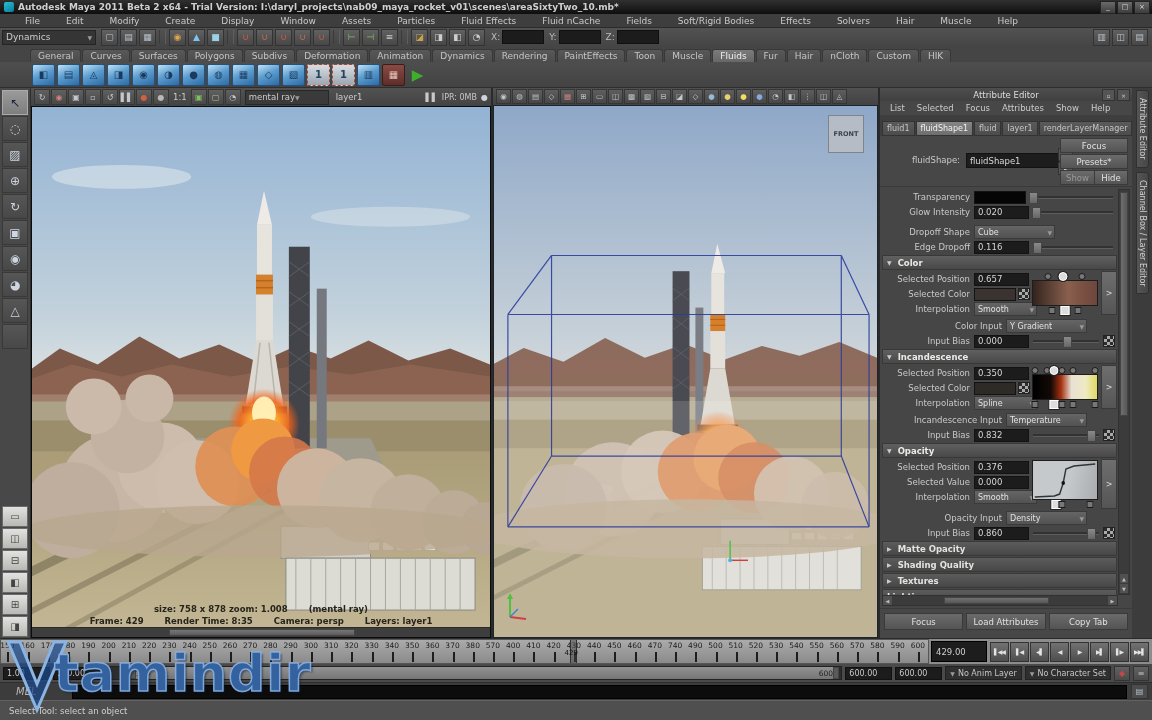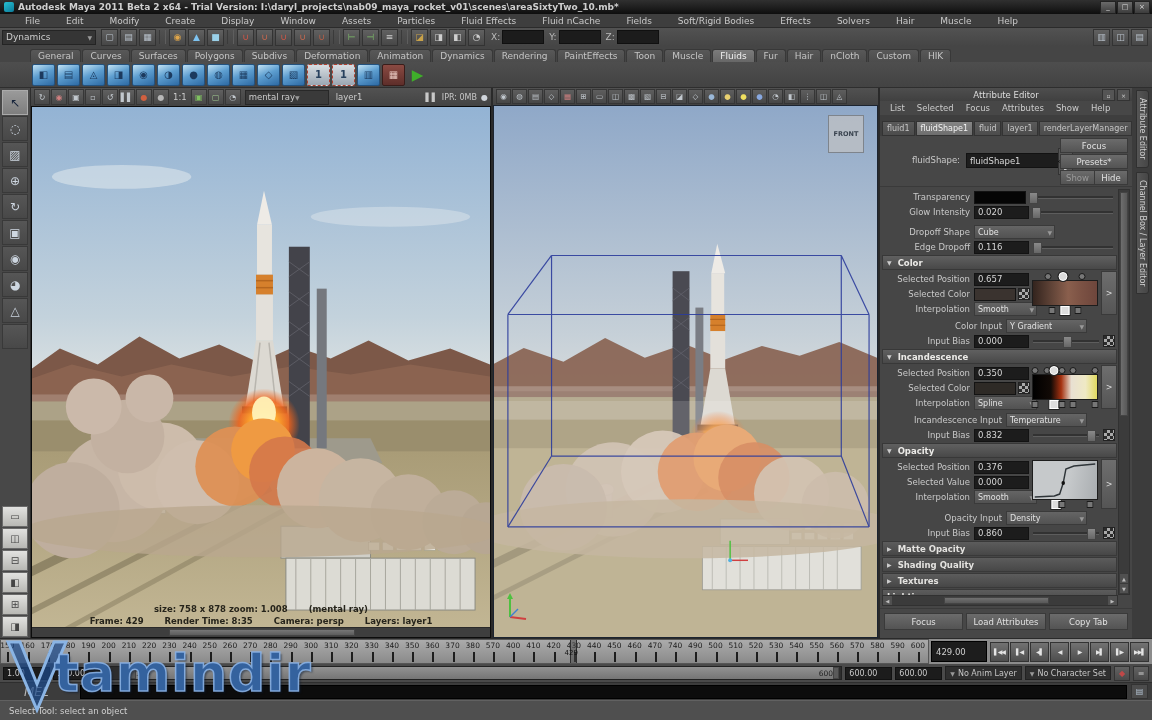--- a/index.html
+++ b/index.html
@@ -192,21 +192,21 @@
   .range-inner{position:absolute;left:3.5%;right:0.3%;top:0;bottom:0;background:linear-gradient(#929292,#757575);
                display:flex;align-items:center;justify-content:space-between;font-size:7.5px;color:#1e1e1e;padding:0 6px;}
   .range-handle{position:absolute;top:0;bottom:0;width:4px;background:#5a5a5a;border:1px solid #444;}
   .rr-dd{height:12px;background:#2f2f2f;border:1px solid #222;display:flex;align-items:center;gap:3px;
          padding:0 4px;font-size:8px;color:#c6c6c6;flex:none;}
   .rr-icon{width:14px;height:13px;background:linear-gradient(#626262,#4a4a4a);border:1px solid #333;color:#d66;
            font-size:8px;display:flex;align-items:center;justify-content:center;flex:none;}
 
   
   .mel-row{height:17px;background:#3c3c3c;display:flex;align-items:center;flex:none;border-top:1px solid #2e2e2e;}
-  .mel-label{width:56px;padding-left:24px;font-size:12px;color:#b8b8b8;flex:none;font-style:italic;}
+  .mel-label{width:56px;padding-left:16px;font-size:10px;color:#b8b8b8;flex:none;font-style:italic;}
   .mel-input{flex:1;height:12px;background:#0c0c0c;border:1px solid #000;}
   .mel-icon{width:15px;height:13px;margin:0 4px;background:#4c4c4c;border:1px solid #333;color:#bcd;font-size:8px;
             display:flex;align-items:center;justify-content:center;flex:none;}
   .help-row{height:19px;background:#4f4f4f;border-top:1px solid #616161;display:flex;align-items:center;
             padding-left:9px;font-size:8.5px;color:#cfcfcf;flex:none;}
 
   
   .watermark{position:absolute;left:4px;top:638px;display:flex;align-items:flex-start;pointer-events:none;z-index:40;}
   .wm-text{font-size:52px;font-weight:bold;color:rgba(28,74,138,.78);letter-spacing:1px;line-height:70px;
            margin-left:-16px;text-shadow:0 0 1px #8ab4e4, 2px 2px 2px rgba(10,25,50,.5);

